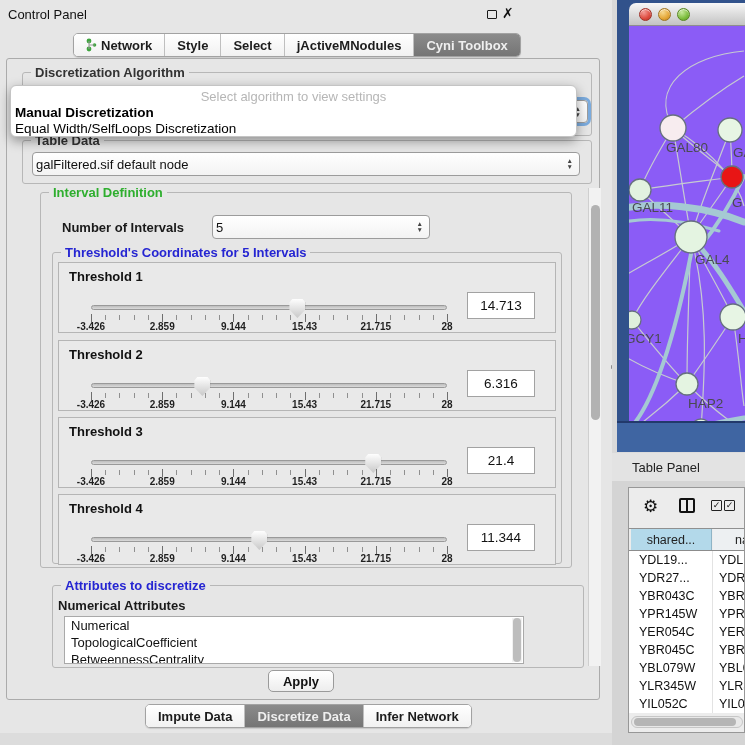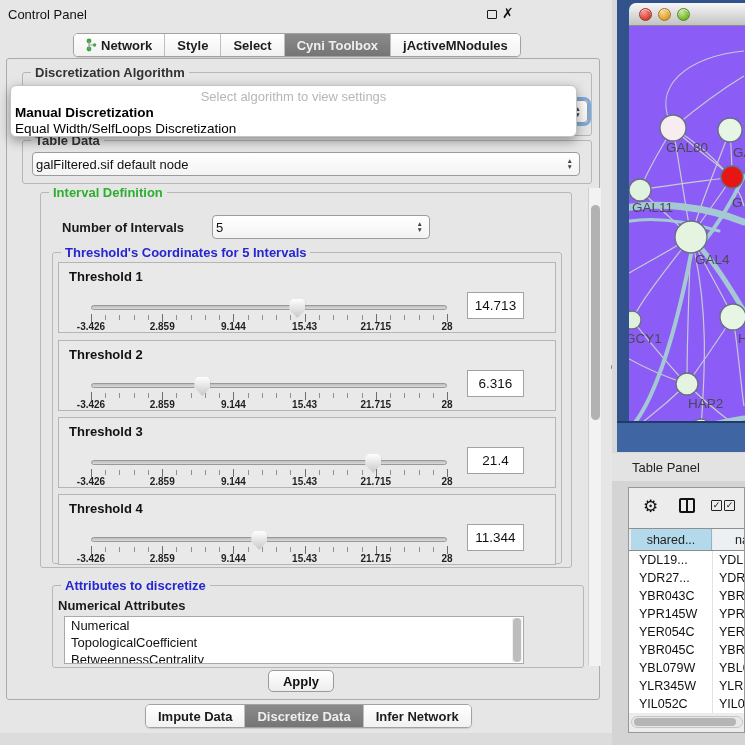--- a/index.html
+++ b/index.html
@@ -35,21 +35,21 @@
   .combo.focused { box-shadow:0 0 0 3px rgba(96,156,219,.8); }
 
   
   .thr-panel { position:absolute; left:58px; width:498px; height:71px; border:1px solid #B5B5B5; background:#E9E9E9; }
   .thr-label { position:absolute; left:10px; top:6px; font-weight:bold; font-size:13px; color:#111; }
   .thr-track { position:absolute; left:32px; top:42px; width:356px; height:5px; border:1px solid #999; border-radius:3px; background:linear-gradient(#BDBDBD,#DADADA); }
   .thr-thumb { position:absolute; top:-7px; width:16px; height:19px; background:linear-gradient(#FEFEFE,#C8C8C8); clip-path:polygon(18% 0,82% 0,100% 18%,100% 55%,50% 100%,0 55%,0 18%); filter:drop-shadow(0 0 1px #777); }
   .thr-ticks { position:absolute; left:32px; top:52px; width:357px; height:5px; background:repeating-linear-gradient(90deg,#8F8F8F 0 1px,transparent 1px 14.24px); }
   .thr-majtick { position:absolute; top:51px; width:1px; height:8px; background:#6E6E6E; }
   .thr-ticklab { position:absolute; top:58px; transform:translateX(-50%); font-size:10px; font-weight:bold; color:#1f1f1f; white-space:nowrap; }
-  .thr-value { position:absolute; left:408px; top:29px; width:57px; height:27px; background:#fff; border:1px solid #A2A2A2; display:flex; align-items:center; justify-content:center; font-size:13.5px; color:#111; }
+  .thr-value { position:absolute; left:408px; top:29px; width:68px; height:27px; background:#fff; border:1px solid #A2A2A2; display:flex; align-items:center; justify-content:center; font-size:13.5px; color:#111; }
 
   #attr-list { left:64px; top:616px; width:460px; height:48px; background:#fff; border:1px solid #A9A9A9; overflow:hidden; }
   .attr-item { padding:0 6px; height:17px; line-height:17px; font-size:13px; color:#111; white-space:nowrap; }
   #attr-scroll { position:absolute; right:1px; top:1px; width:10px; height:44px; background:#F1F1F1; }
   #attr-scroll .thumb { position:absolute; left:1px; top:0; width:8px; height:44px; background:#BDBDBD; border-radius:4px; }
 
   #num-attr-label { left:58px; top:598px; font-weight:bold; font-size:13px; }
   #noi-label { left:62px; top:220px; font-weight:bold; font-size:13px; }
 
   #apply-btn { left:268px; top:670px; width:66px; height:22px; background:linear-gradient(#FFFFFF,#EDEDED); border:1px solid #9A9A9A; border-radius:5px; display:flex; align-items:center; justify-content:center; font-size:13px; font-weight:bold; color:#111; }
@@ -115,25 +115,25 @@
           <path d="M3,3 L3,11 M3,7 L8.5,7" stroke="#9a9a9a" stroke-width="1" fill="none"></path>
         </svg>
         <span>Network</span>
       </div>
       <div class="seg-btn">
         <span>Style</span>
       </div>
       <div class="seg-btn">
         <span>Select</span>
       </div>
+      <div class="seg-btn">
+        <span>jActiveMNodules</span>
+      </div>
       <div class="seg-btn sel">
         <span>Cyni Toolbox</span>
-      </div>
-      <div class="seg-btn">
-        <span>jActiveMNodules</span>
       </div>
     </div>
 
   <div id="content-panel" class="abs"></div>
 
   <div class="group" style="left:22px; top:72px; width:570px; height:64px;">
     <span class="group-title">Discretization Algorithm</span>
   </div>
   <div class="combo focused" style="left:32px; top:100px; width:556px; height:23px;">
     <span class="spin">▲<br>▼</span>

